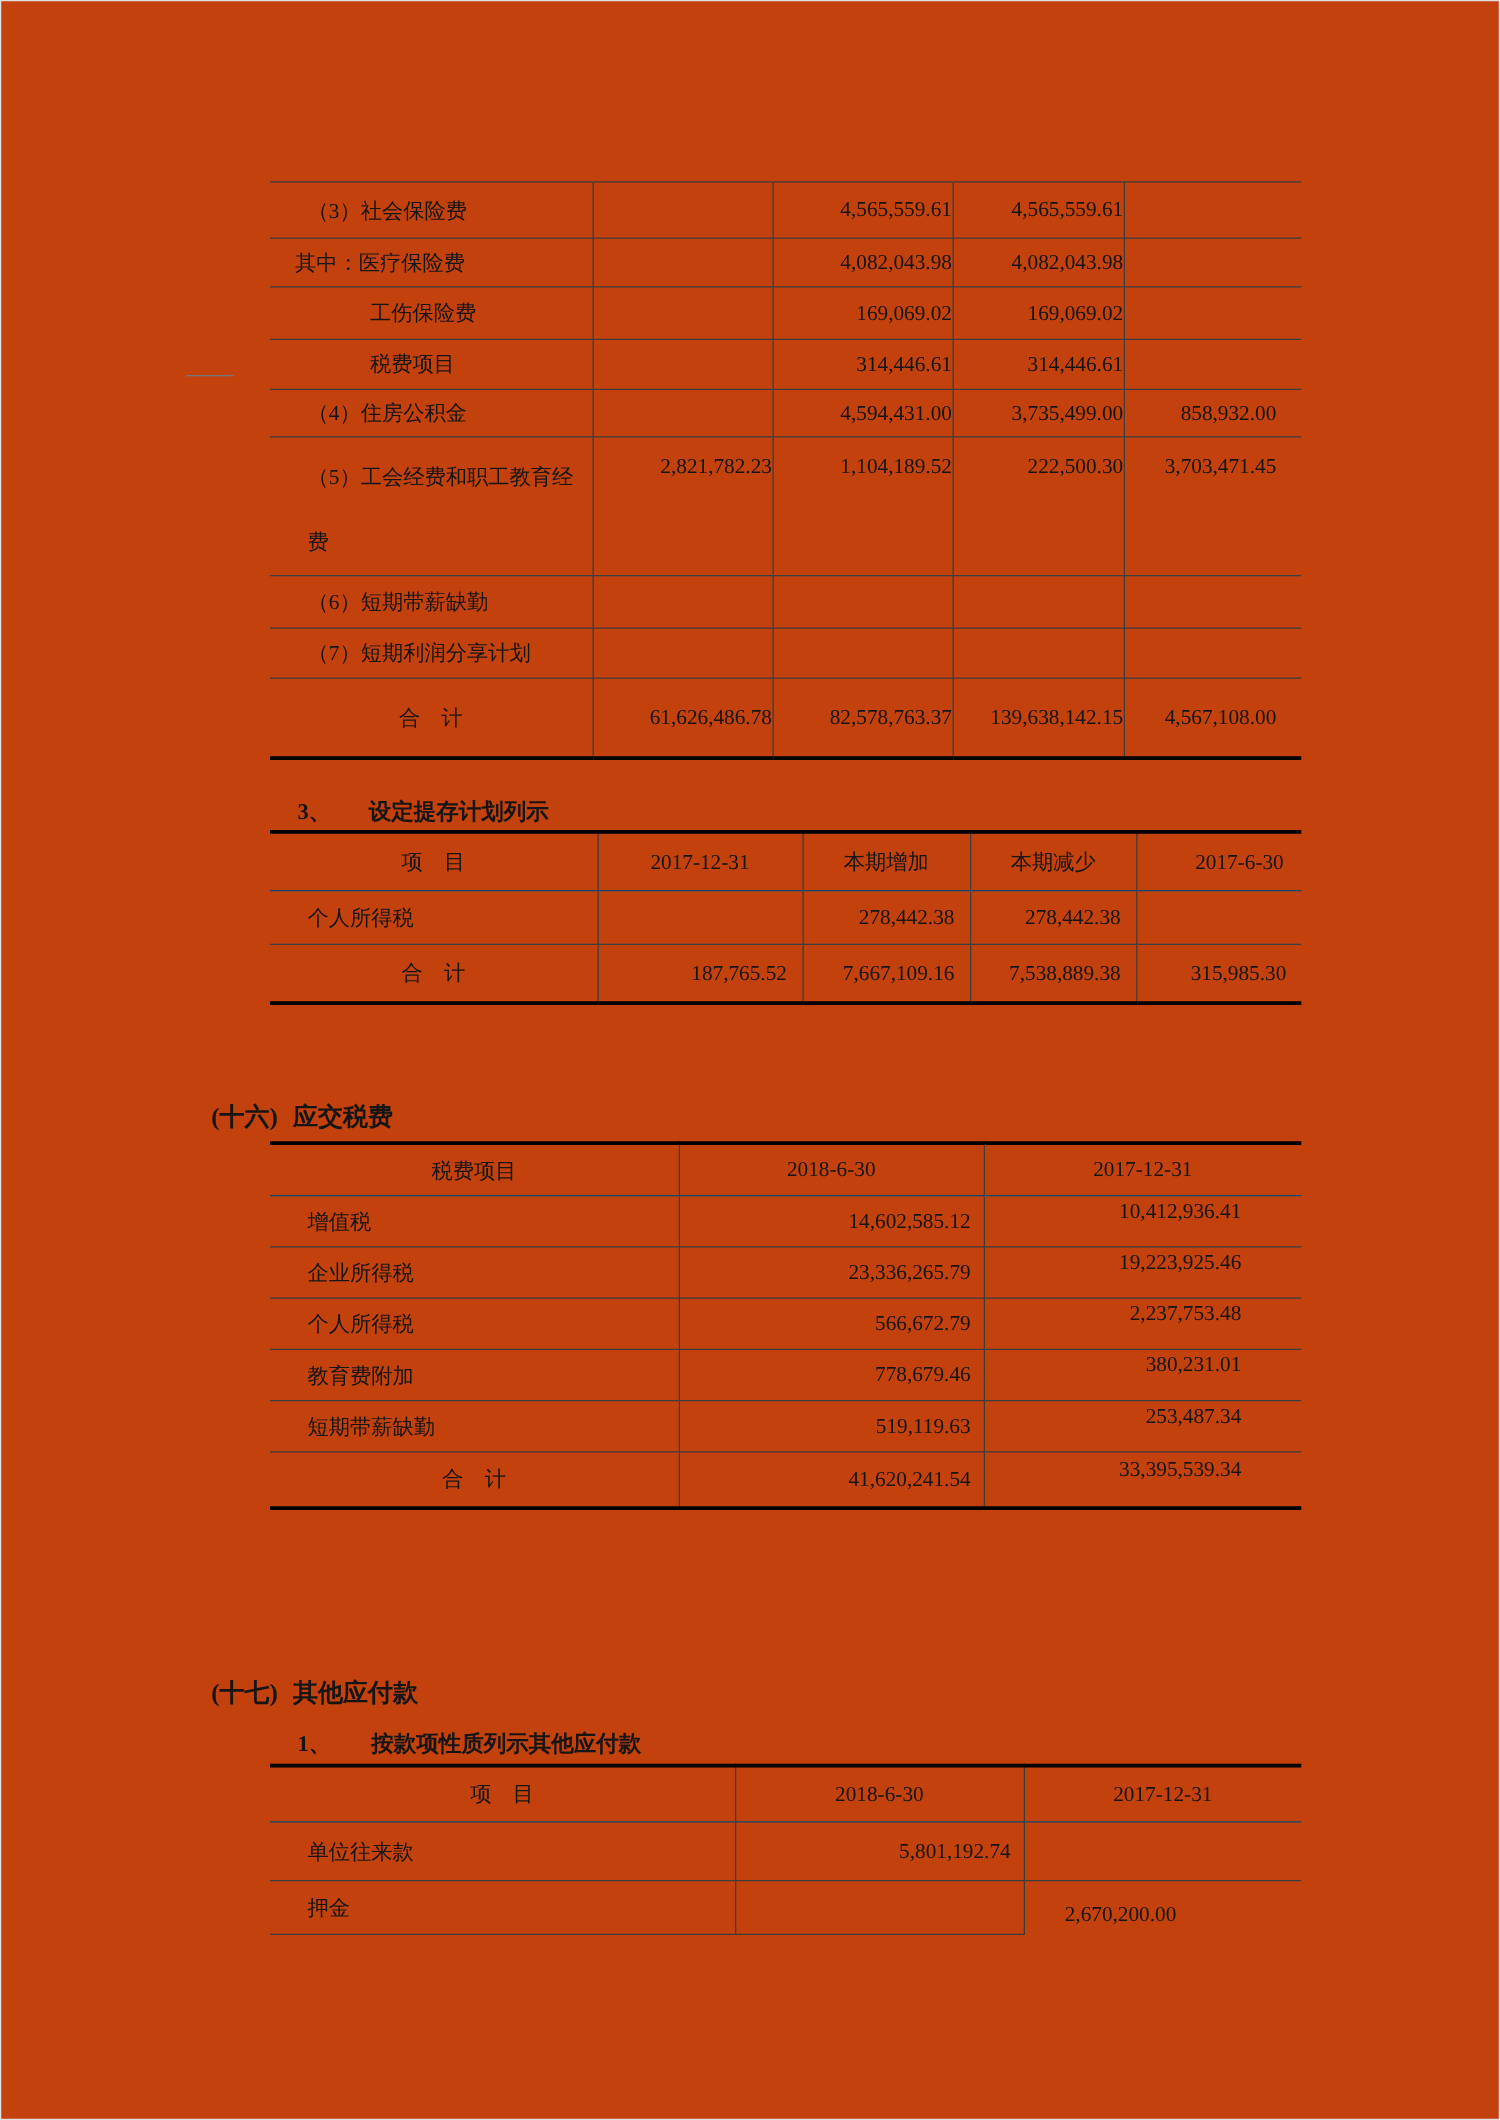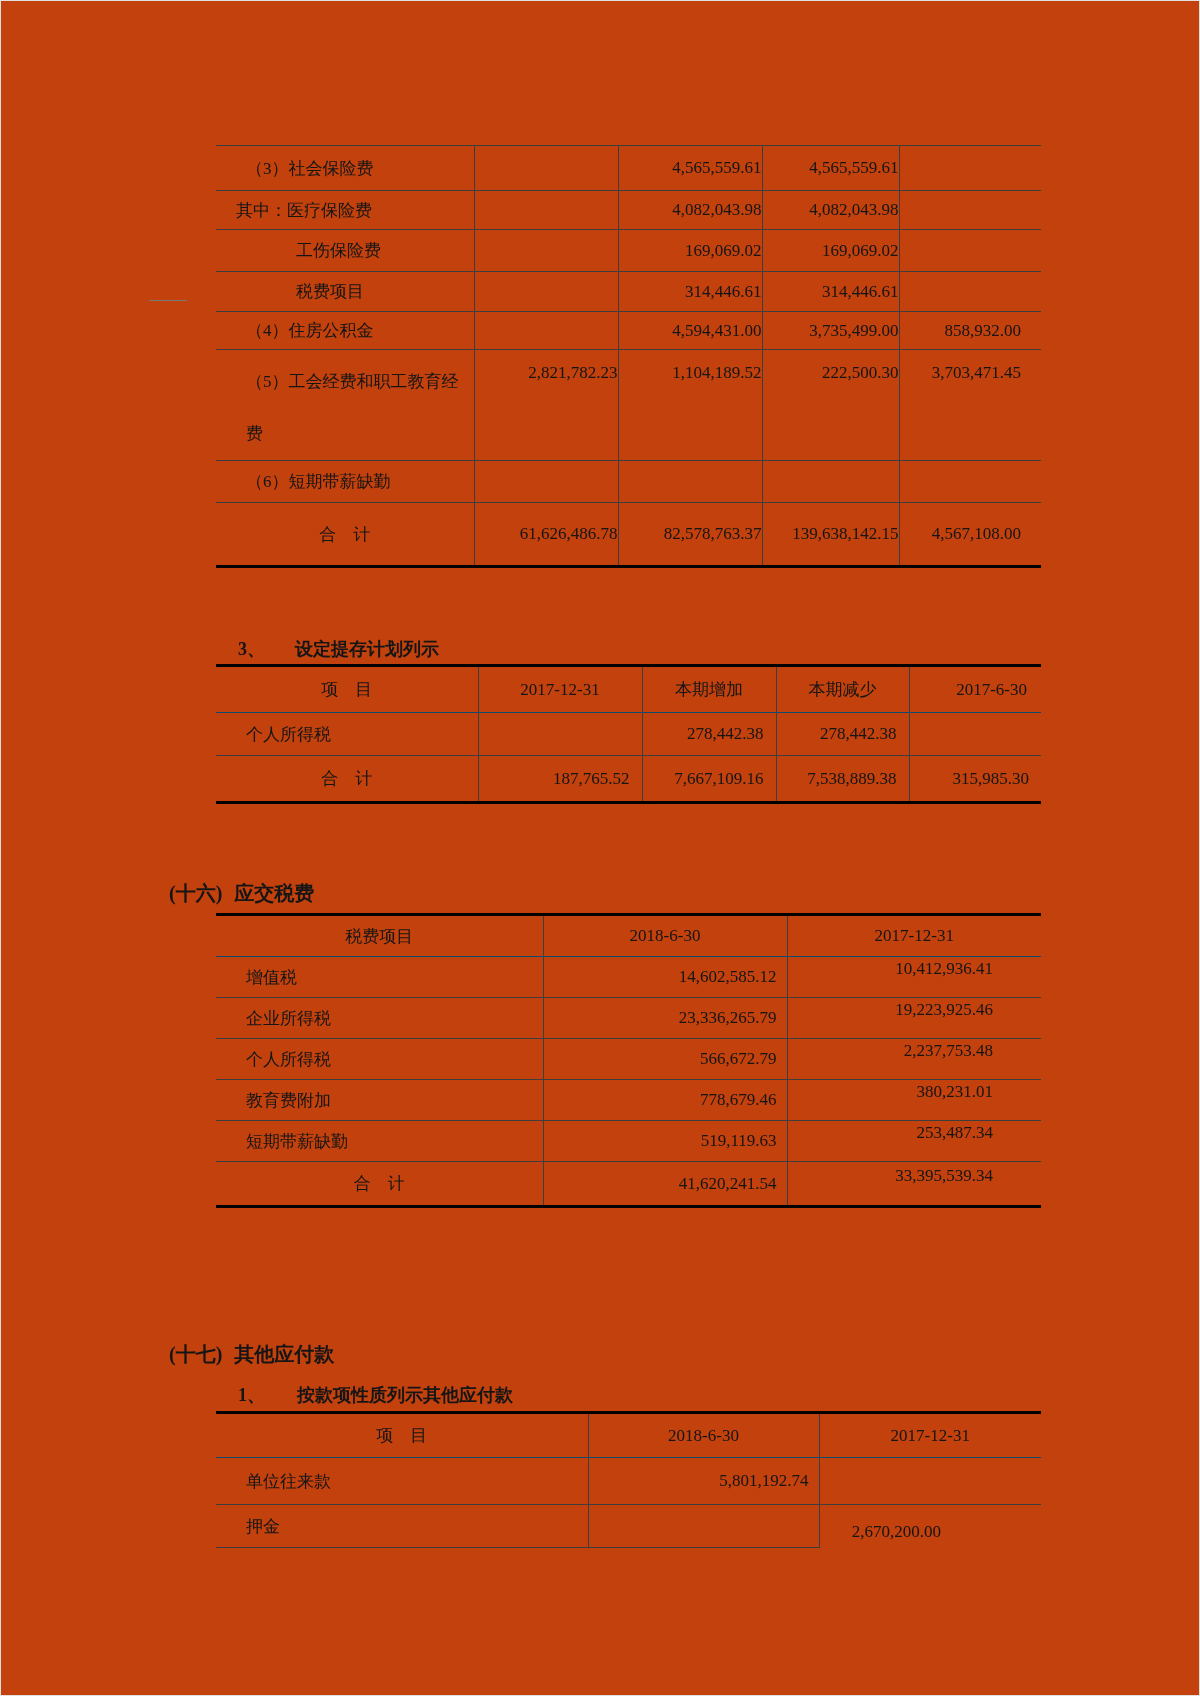--- a/index.html
+++ b/index.html
@@ -133,20 +133,27 @@
       <td class="sep num">222,500.30</td>
       <td class="num c4">3,703,471.45</td>
     </tr>
     <tr class="thin" style="height:42px">
       <td class="sep lbl ind1">（6）短期带薪缺勤</td>
       <td class="sep num"></td>
       <td class="sep num"></td>
       <td class="sep num"></td>
       <td class="num c4"></td>
     </tr>
+    <tr class="thin" style="height:40px">
+      <td class="sep lbl ind1">（7）短期利润分享计划</td>
+      <td class="sep num"></td>
+      <td class="sep num"></td>
+      <td class="sep num"></td>
+      <td class="num c4"></td>
+    </tr>
     <tr class="thick" style="height:64px">
       <td class="sep ctr">合　计</td>
       <td class="sep num">61,626,486.78</td>
       <td class="sep num">82,578,763.37</td>
       <td class="sep num">139,638,142.15</td>
       <td class="num c4">4,567,108.00</td>
     </tr>
   </tbody>
     </table>
 

